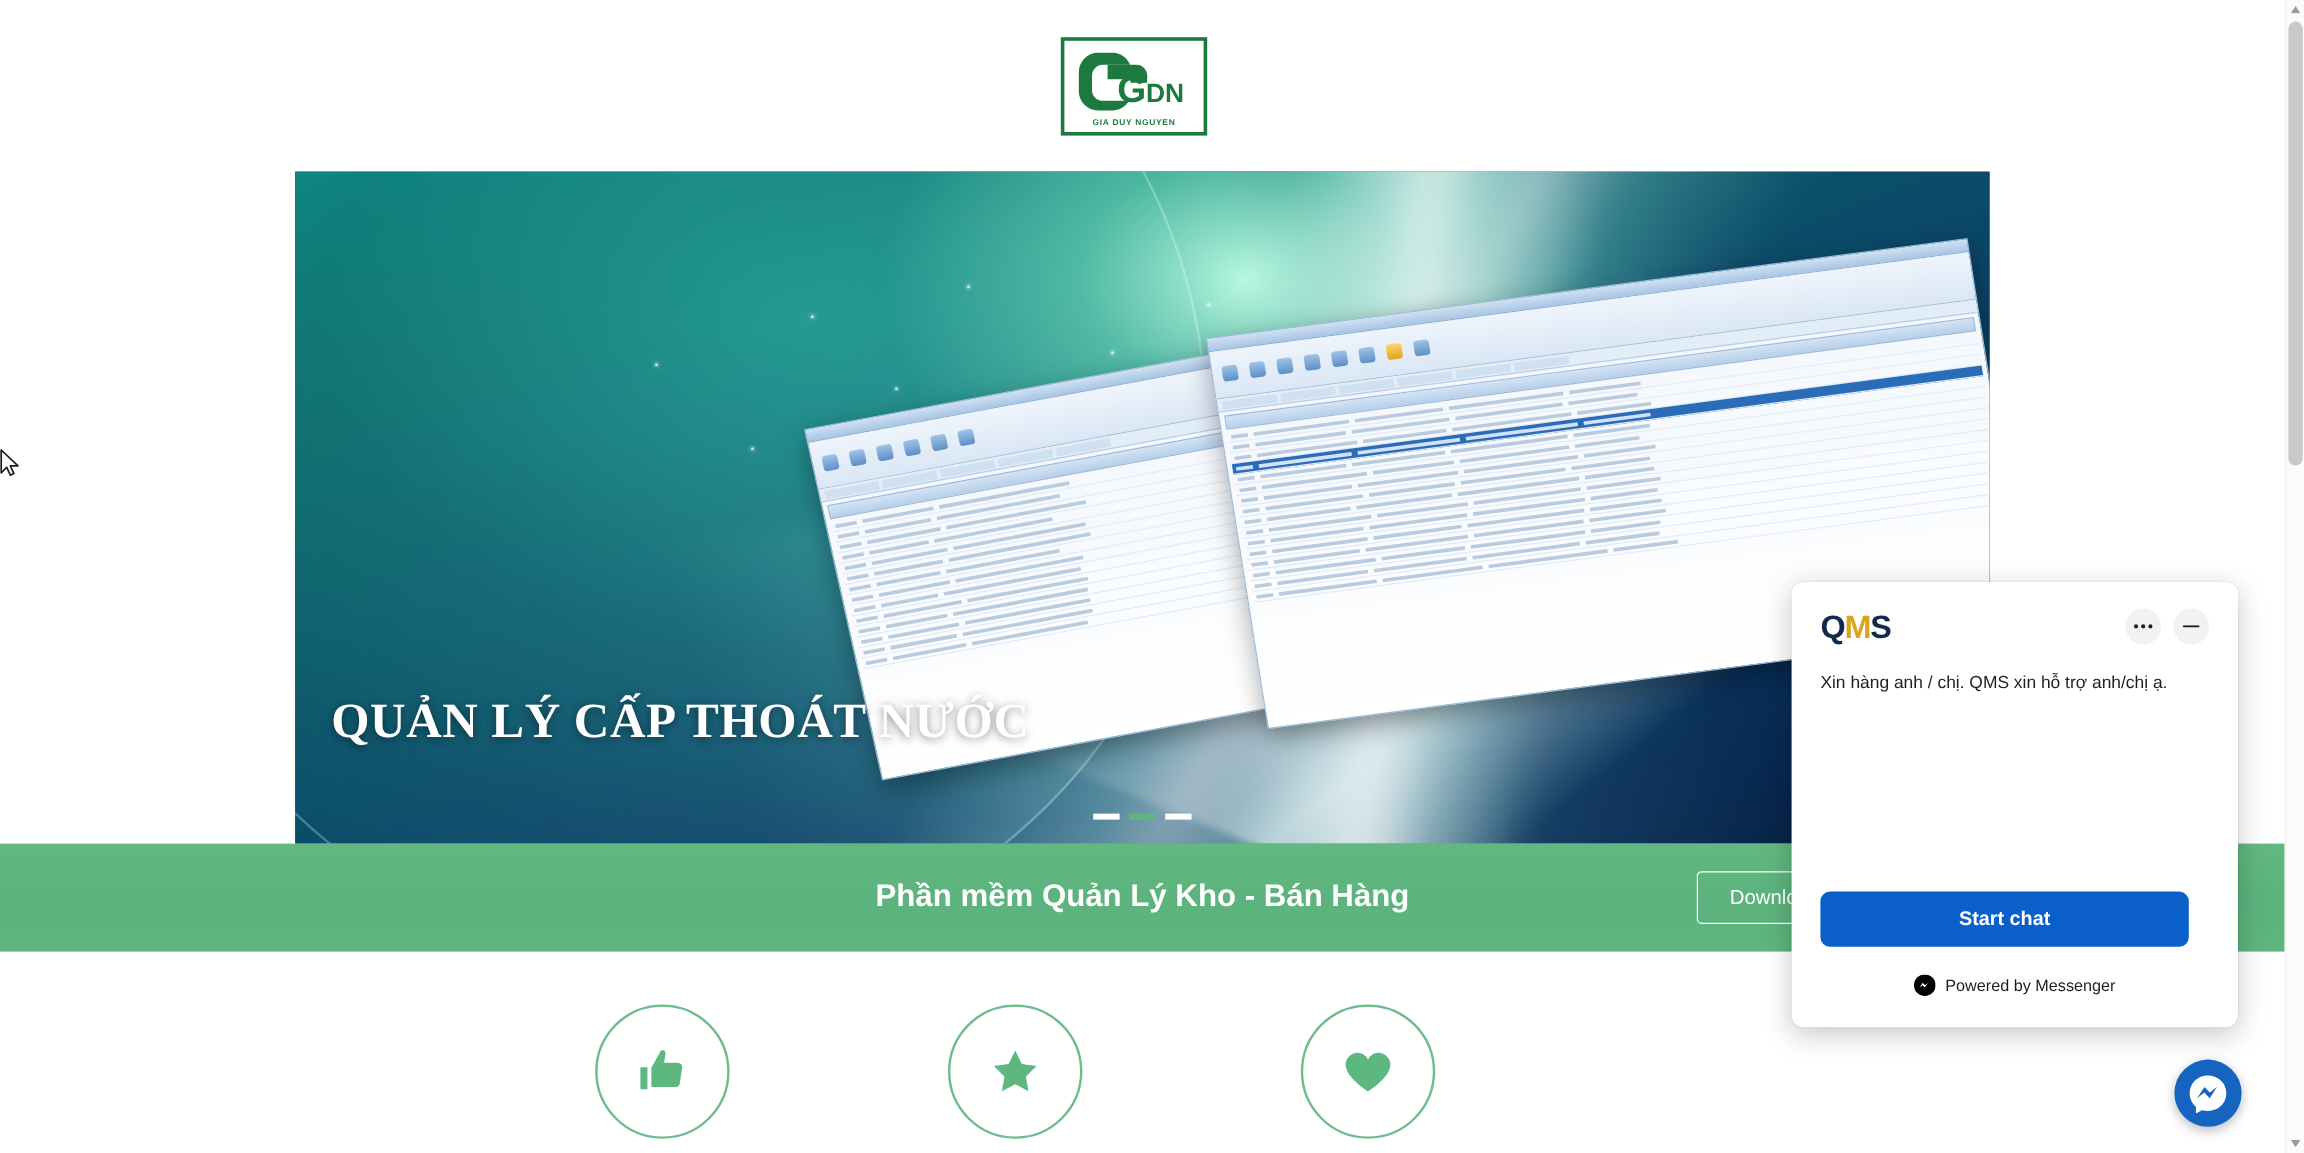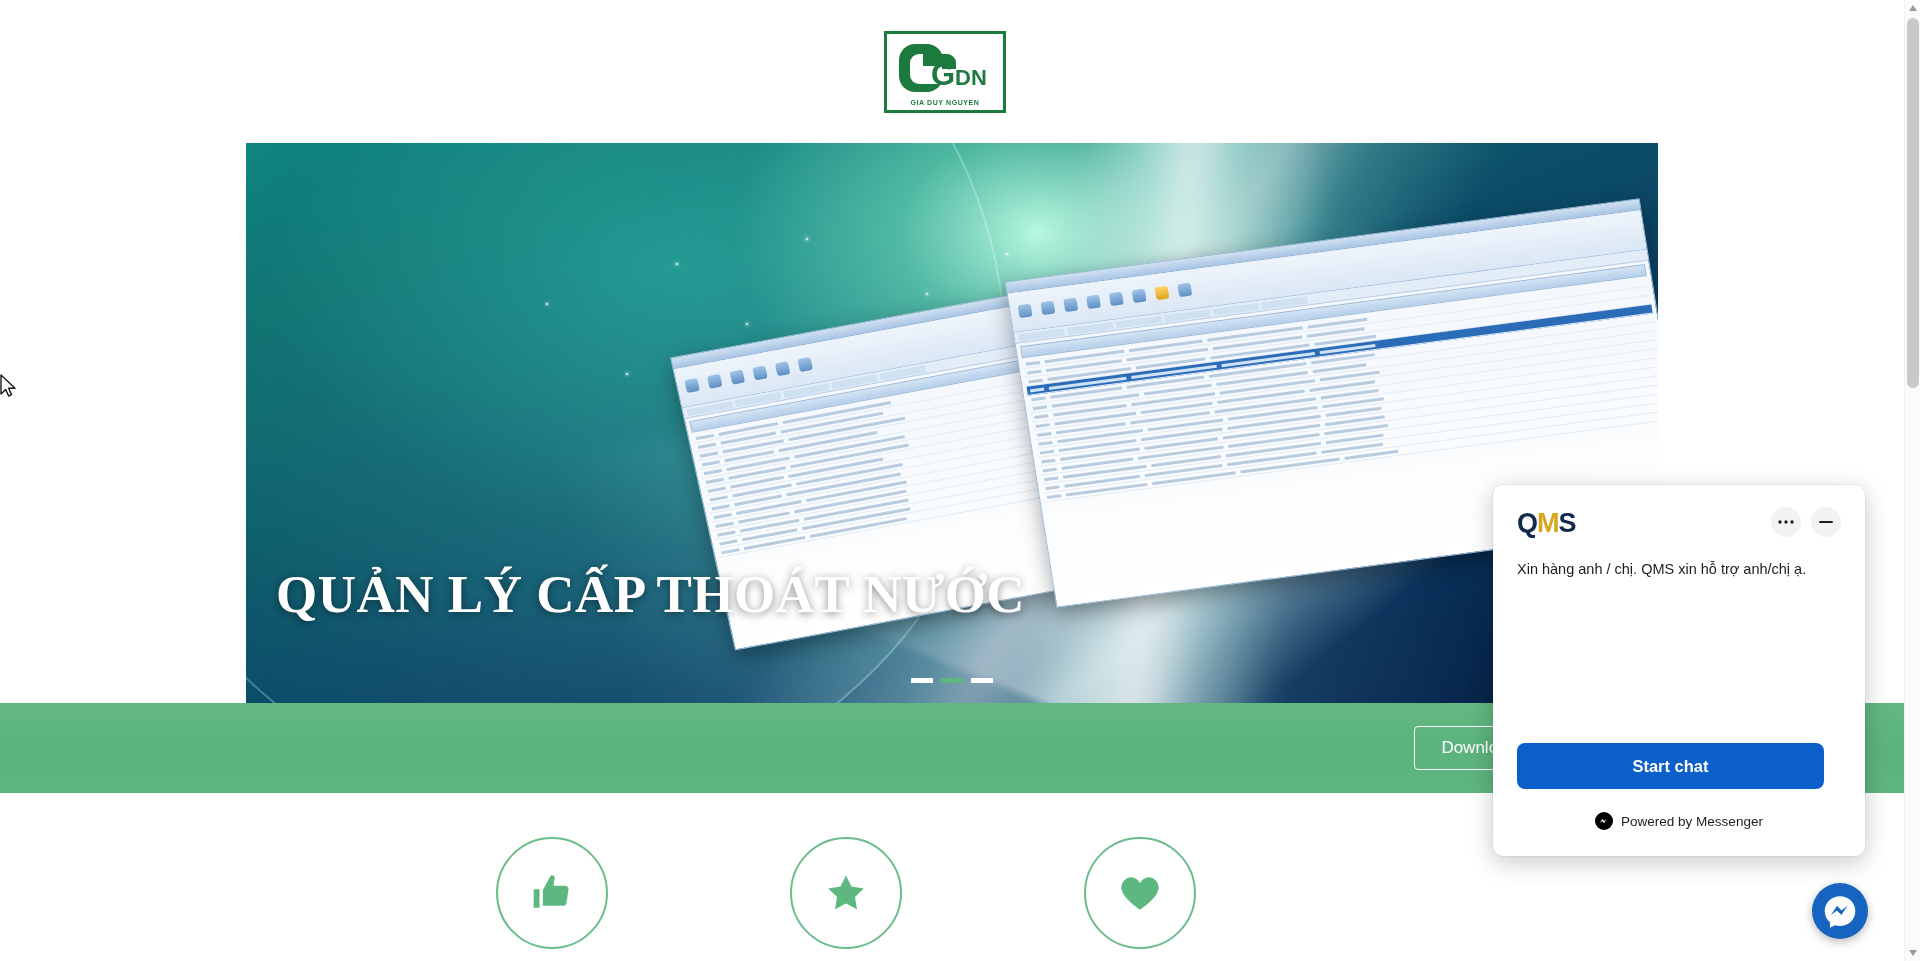--- a/index.html
+++ b/index.html
@@ -207,21 +207,21 @@
     width:640px; height:330px;
     left:170px; top:-15px;
     transform:rotate(-9deg) skewY(1.5deg);
   }
 
   .hero-title {
     position:absolute;
     left:30px; bottom:79px;
     color:#ffffff;
     font-family:"Liberation Serif", serif;
-    font-size:53px;
+    font-size:41px;
     font-weight:bold;
     letter-spacing:0.5px;
     text-shadow:0 2px 8px rgba(0,0,0,0.45);
     white-space:nowrap;
   }
 
   .hero-dots {
     position:absolute;
     left:50%; transform:translateX(-50%);
     bottom:20px;
@@ -692,20 +692,21 @@
     <div class="hero-dots">
       <i></i>
       <i class="on"></i>
       <i></i>
     </div>
   </div>
 
   <div class="promo">
     <div class="promo-inner">
       <div class="promo-text">
+        <div class="promo-title">Phần mềm Quản Lý Kho - Bán Hàng</div>
       </div>
       <button class="promo-btn">Download</button>
     </div>
   </div>
 
   <div class="features">
 
     <div class="feature">
       <div class="feature-circle">
         <svg width="44" height="44" viewBox="0 0 24 24" fill="currentColor">

